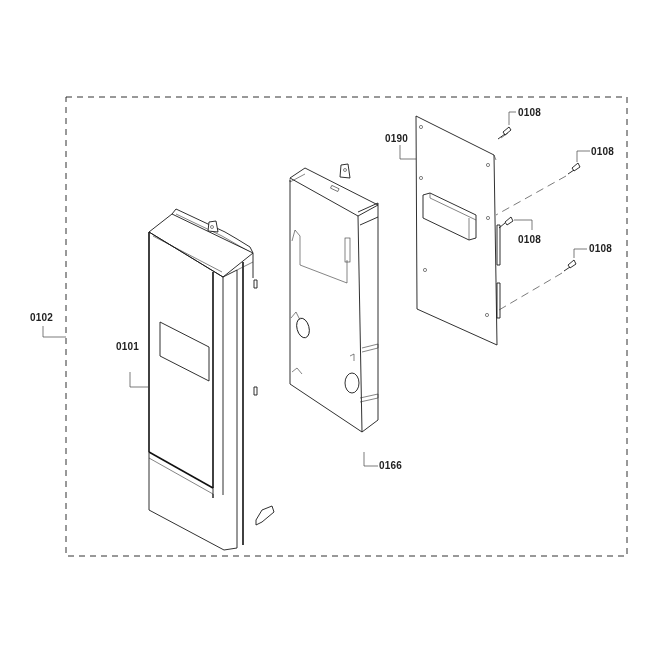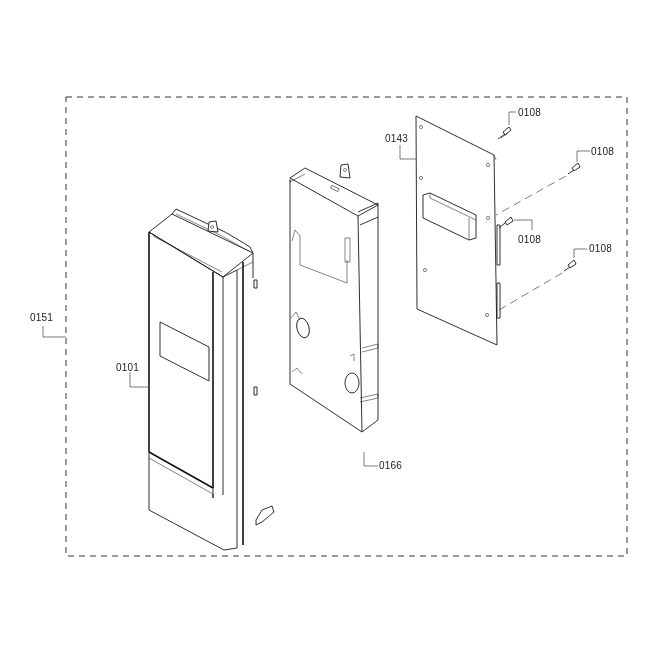--- a/index.html
+++ b/index.html
@@ -1,20 +1,20 @@
 <!DOCTYPE html>
 <html><head>
   <meta charset="utf-8">
   <style>
     html, body { margin: 0; padding: 0; background: #ffffff; }
     body { width: 650px; height: 650px; position: relative; overflow: hidden;
            font-family: "Liberation Sans", sans-serif; }
     #diagram { position: absolute; left: 0; top: 0; width: 650px; height: 650px; }
     .lbl { position: absolute; font-size: 10px; color: #222; letter-spacing: 0.2px;
-           font-family: "Liberation Sans", sans-serif; line-height: 10px; }
+           font-family: "Liberation Sans", sans-serif; line-height: 10px; font-weight: bold; }
     svg .ln { stroke: #1a1a1a; stroke-width: 0.9; fill: none; stroke-linejoin: round; }
     svg .thin { stroke: #333; stroke-width: 0.6; fill: none; }
     svg .thick { stroke: #111; stroke-width: 1.6; fill: none; }
     svg .dash { stroke: #333; stroke-width: 1; fill: none; stroke-dasharray: 6 5; }
     svg .lead { stroke: #444; stroke-width: 0.7; fill: none; }
     svg .leadd { stroke: #444; stroke-width: 0.7; fill: none; stroke-dasharray: 8 5; }
     svg .fillw { fill: #fff; }
   </style>
 </head>
 <body>
@@ -145,21 +145,21 @@
     </g>
     <g>
       <path d="M568,265 L574,260 L576,264 L570,268 Z" class="ln fillw"></path>
       <line x1="570" y1="267" x2="564" y2="271" class="ln"></line>
       <line x1="562" y1="273" x2="499" y2="310" class="leadd"></line>
       <polyline points="574,258 574,249 587,249" class="lead"></polyline>
     </g>
   </svg>
 
   
-  <span class="lbl" style="left:30px; top:313px;">0151</span>
-  <span class="lbl" style="left:116px; top:363px;">0101</span>
+  <span class="lbl" style="left:30px; top:313px;">0102</span>
+  <span class="lbl" style="left:116px; top:342px;">0101</span>
   <span class="lbl" style="left:379px; top:461px;">0166</span>
-  <span class="lbl" style="left:385px; top:134px;">0143</span>
+  <span class="lbl" style="left:385px; top:134px;">0190</span>
   <span class="lbl" style="left:518px; top:108px;">0108</span>
   <span class="lbl" style="left:591px; top:147px;">0108</span>
   <span class="lbl" style="left:518px; top:235px;">0108</span>
   <span class="lbl" style="left:589px; top:244px;">0108</span>
 </div>
 
 </body></html>

